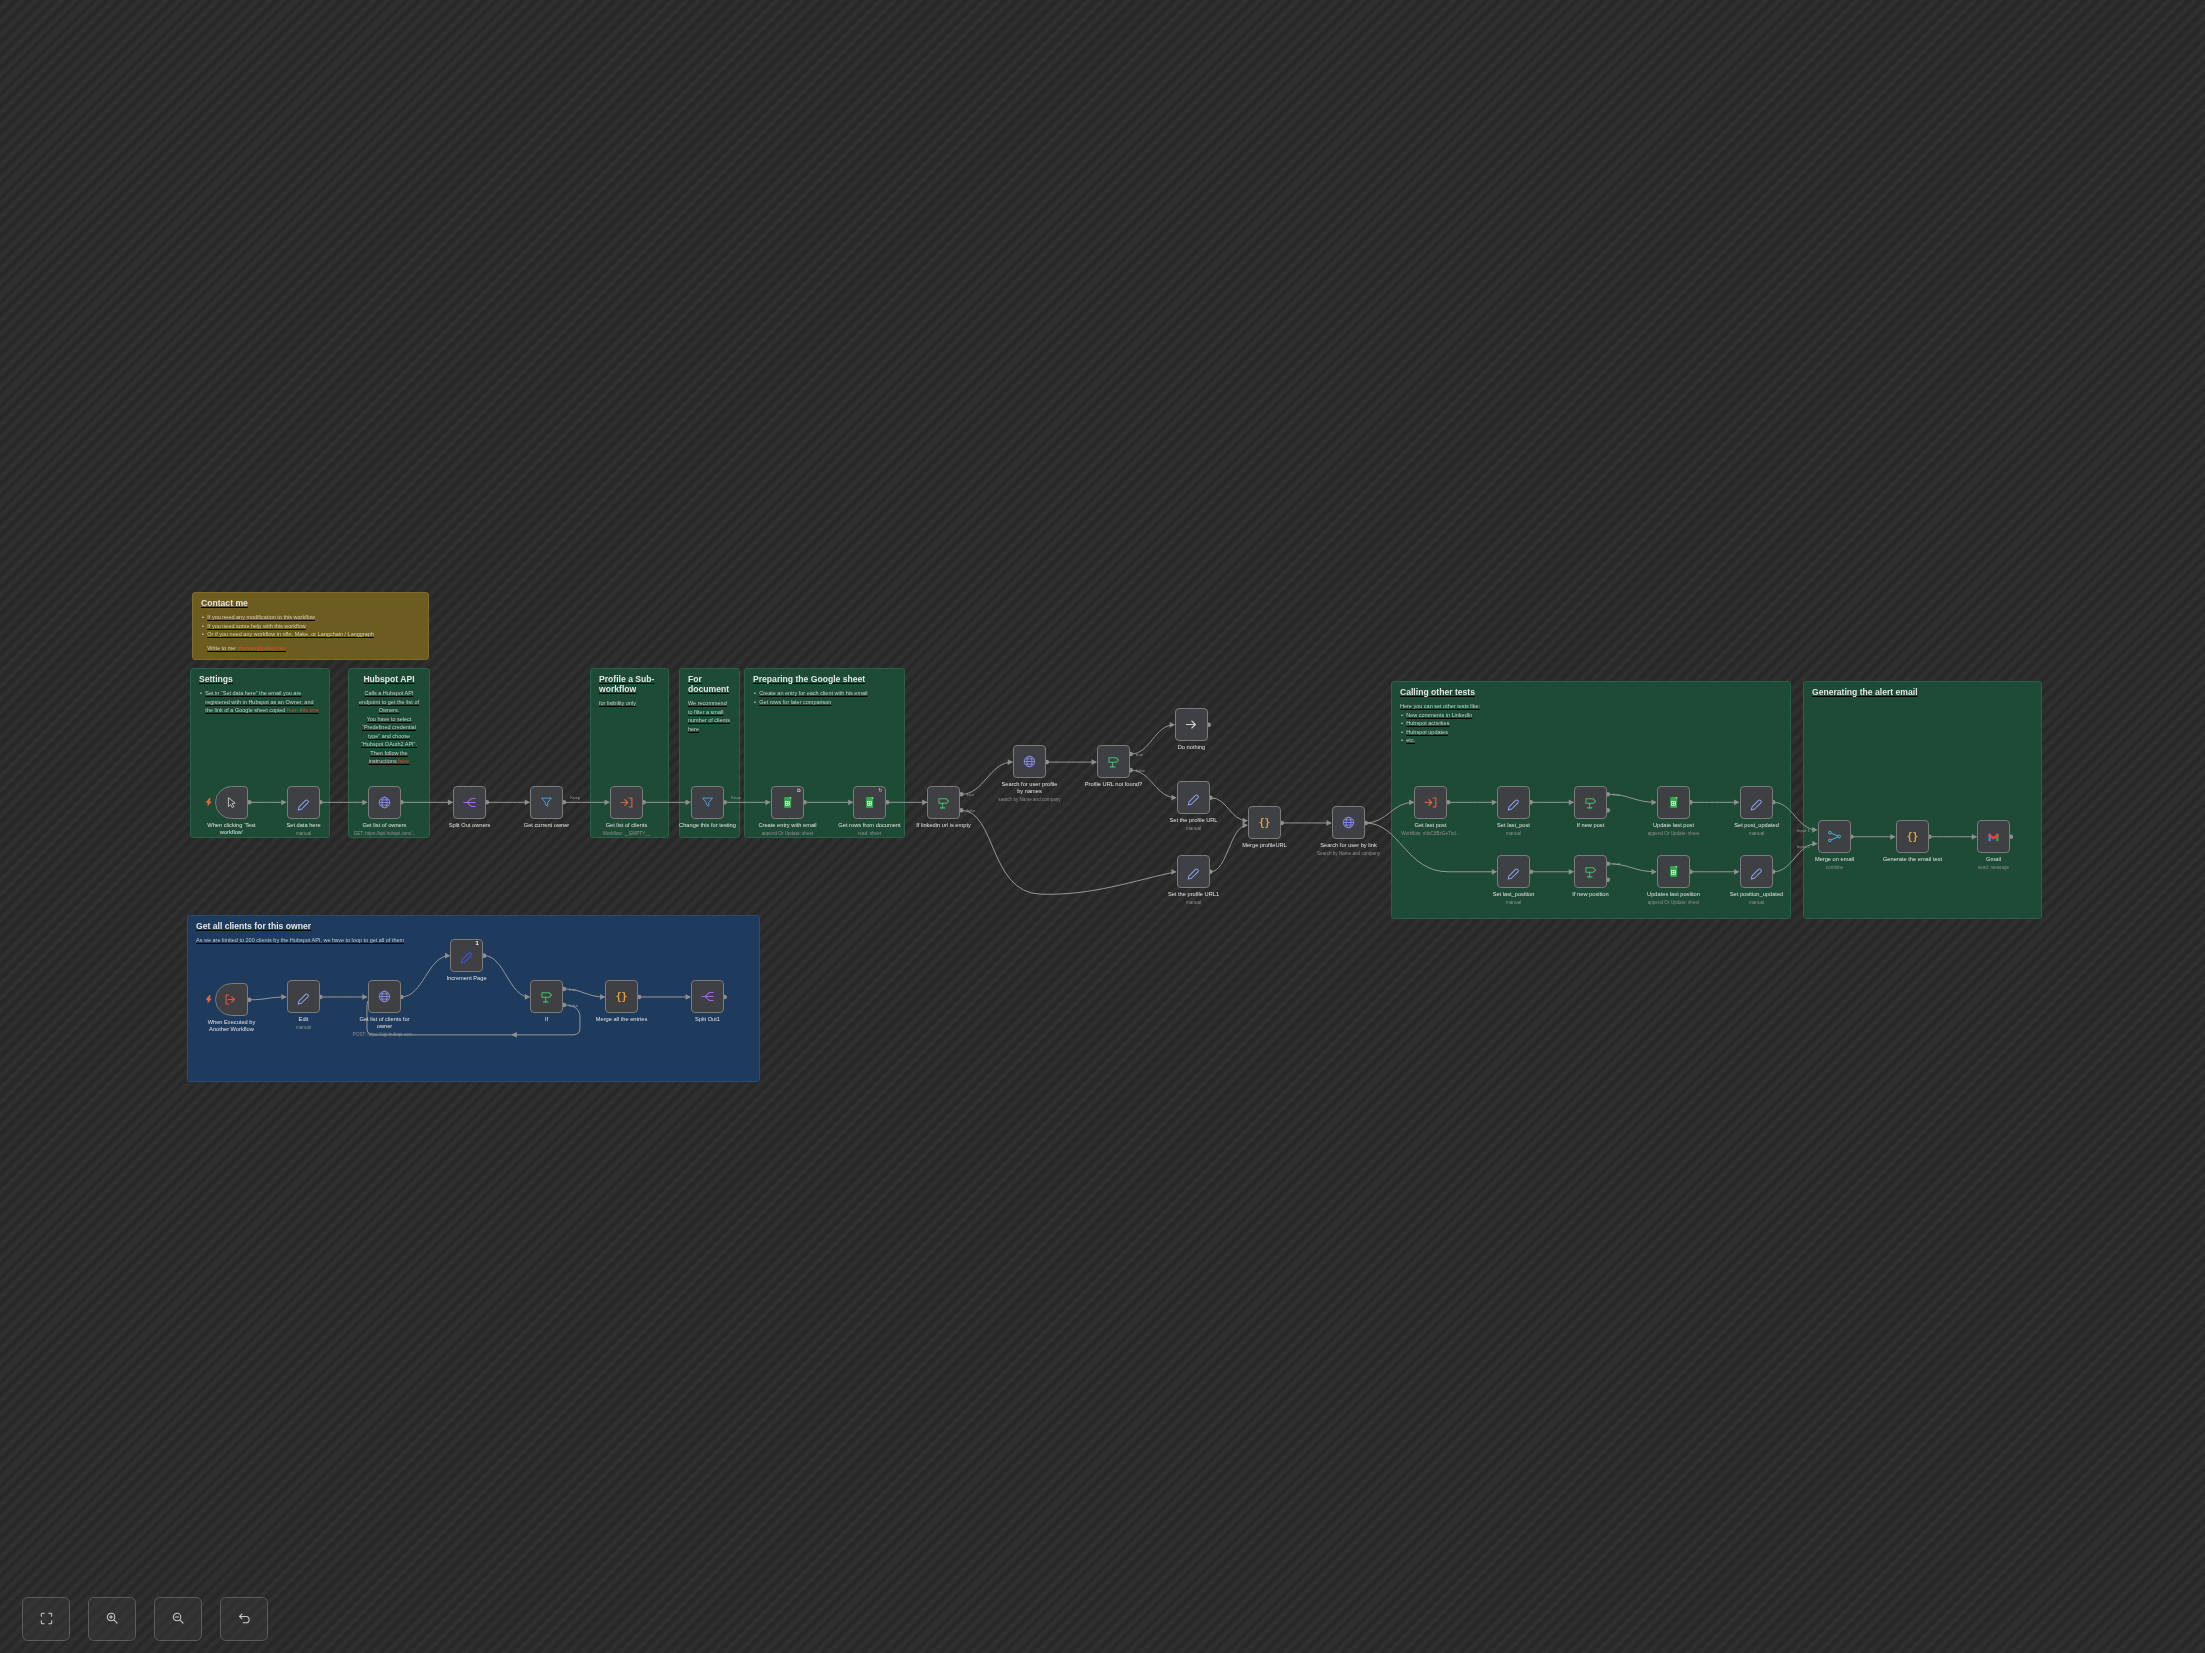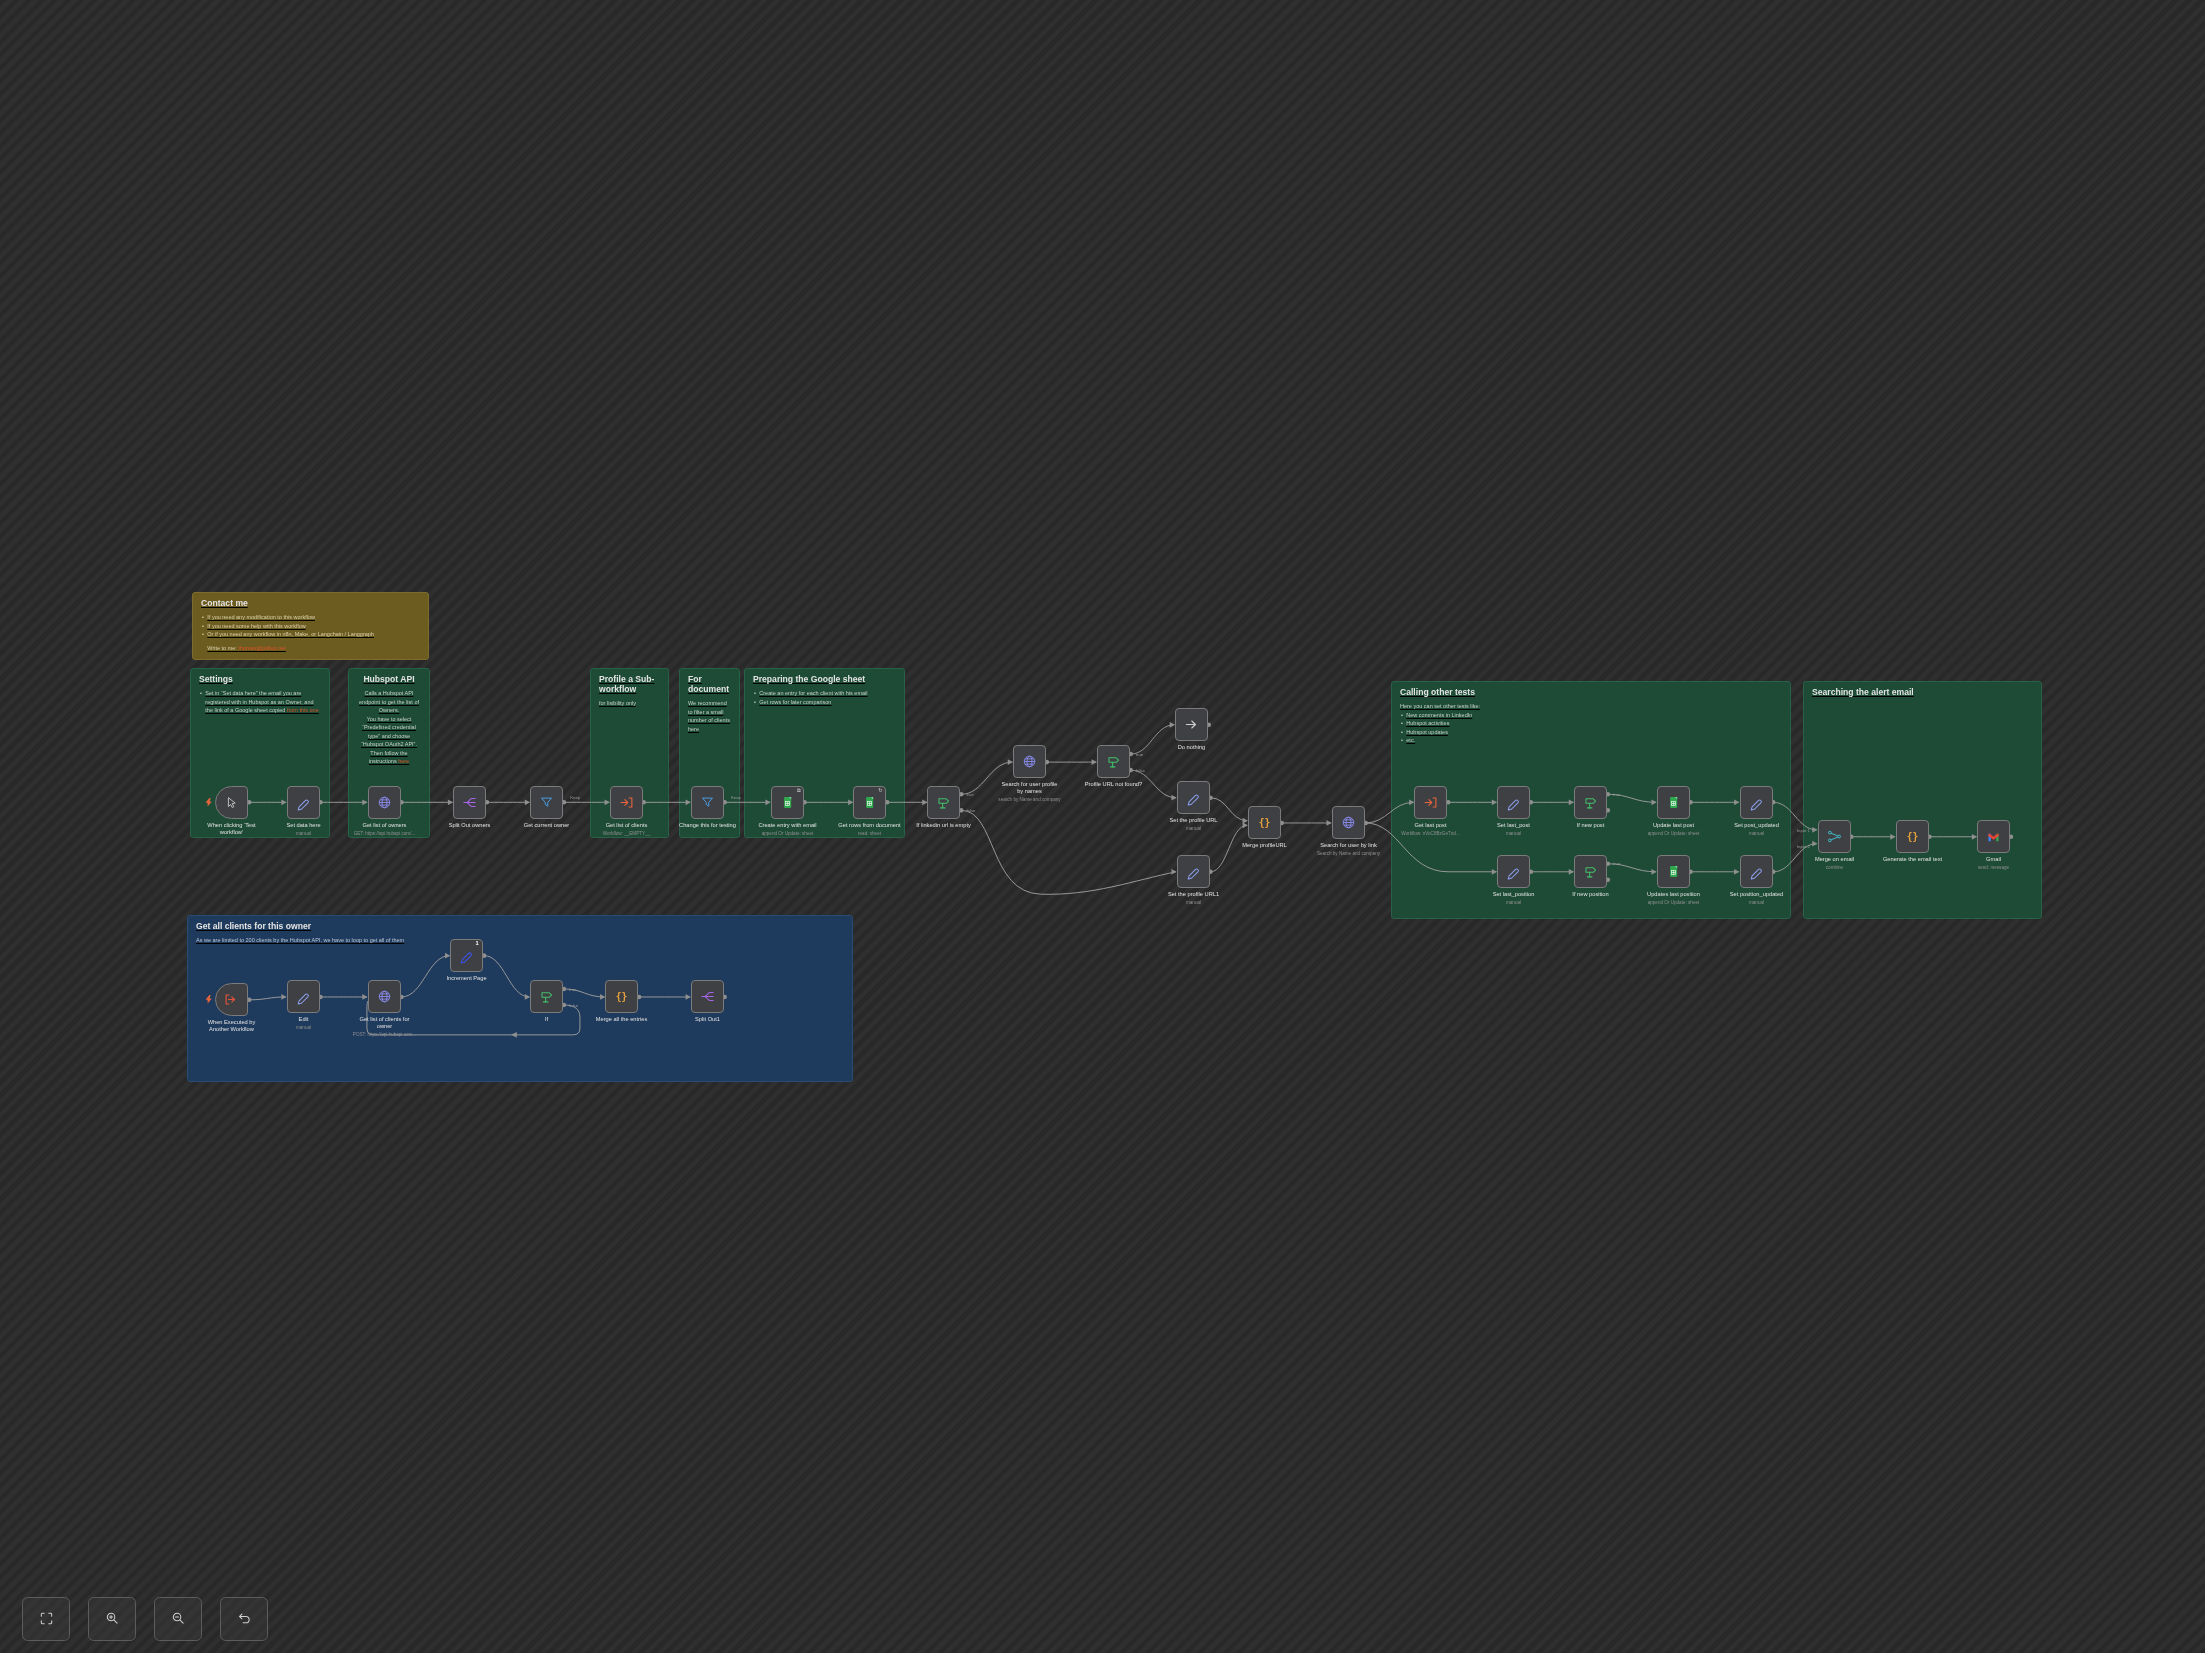--- a/index.html
+++ b/index.html
@@ -242,24 +242,24 @@
       <h2>Calling other tests</h2>
       <div class="body">
         <div class="line"><span>Here you can set other tests like:</span></div>
         <div class="bullet"><span>New comments in LinkedIn</span></div>
         <div class="bullet"><span>Hubspot activities</span></div>
         <div class="bullet"><span>Hubspot updates</span></div>
         <div class="bullet"><span>etc.</span></div>
       </div>
     </div>
     <div class="note green" style="left: 1803px; top: 681px; width: 239px; height: 238px;">
-      <h2>Searching the alert email</h2>
+      <h2>Generating the alert email</h2>
       <div class="body"></div>
     </div>
-    <div class="note blue" style="left: 187px; top: 915px; width: 666px; height: 167px;">
+    <div class="note blue" style="left: 187px; top: 915px; width: 573px; height: 167px;">
       <h2>Get all clients for this owner</h2>
       <div class="body">
         <div class="line"><span>As we are limited to 200 clients by the Hubspot API, we have to loop to get all of them</span></div>
       </div>
     </div>
     <div class="node trigger" style="left: 215px; top: 786px;">
       <div class="box">
         <svg viewBox="0 0 30 30" width="17" height="17">
           <path d="M9.5 6.5 L21.5 16 l-5.3 .9 3 5.4 -2.9 1.6 -3 -5.5 -3.8 3.8 Z" fill="none" stroke="#c2c2c2" stroke-width="1.7" stroke-linejoin="round"></path>
         </svg>

